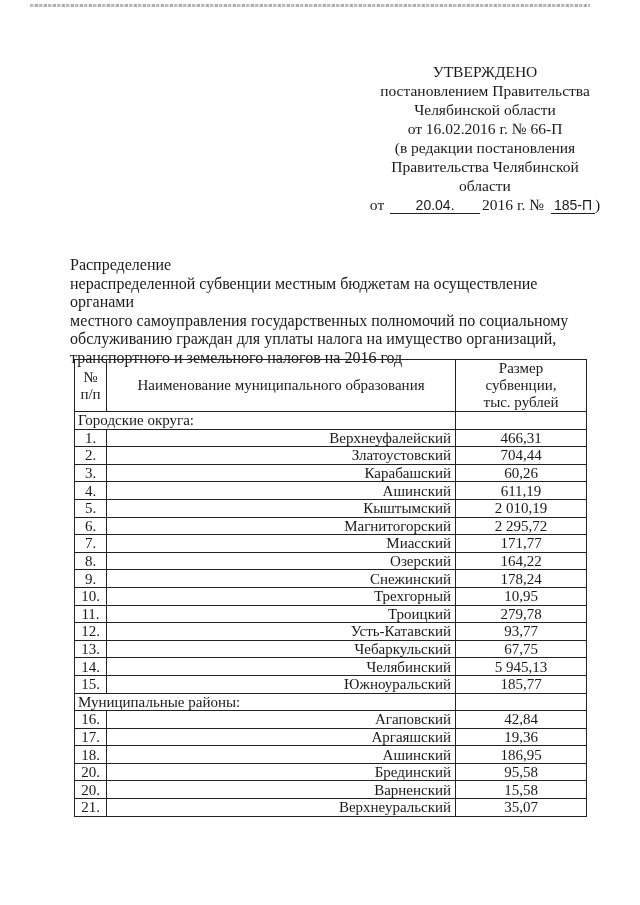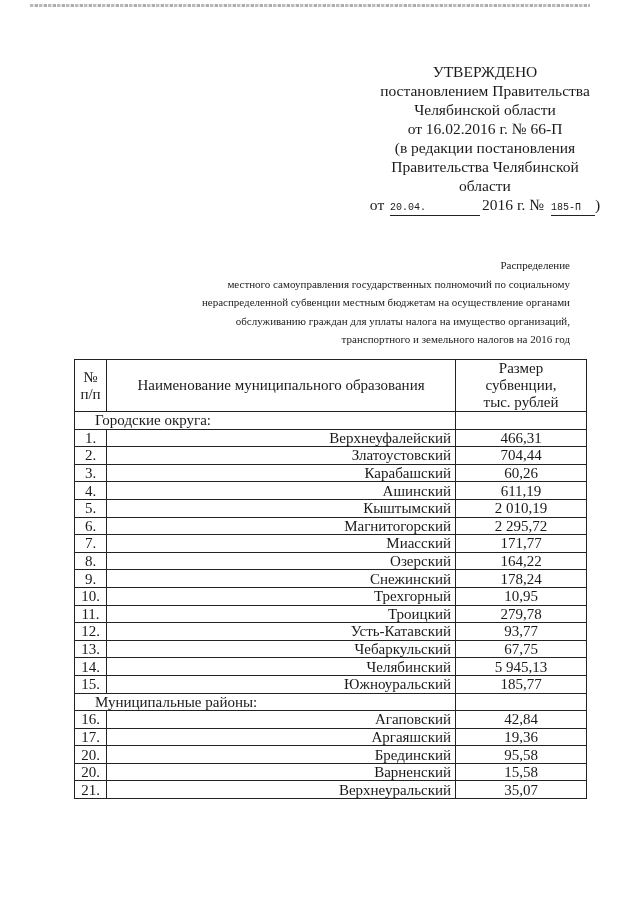--- a/index.html
+++ b/index.html
@@ -3,35 +3,35 @@
 <meta charset="utf-8">
 <style>
   html, body { margin:0; padding:0; background:#fff; }
   body { width:640px; height:905px; position:relative; overflow:hidden;
          font-family:"Liberation Serif", "DejaVu Serif", serif; color:#1a1a1a; }
   .scanline { position:absolute; left:30px; top:4px; width:560px; height:3px;
               background:repeating-linear-gradient(90deg,#aaa 0 3px,#ddd 3px 5px,#999 5px 8px,#fff 8px 9px); opacity:.8; }
   .approval { position:absolute; left:340px; top:62px; width:290px; text-align:center;
               font-size:15.5px; line-height:19px; }
   .approval .date-line { white-space:nowrap; }
-  .approval .fill { font-family:Liberation Mono, monospace; font-size:10px;
-                    display:inline-block; border-bottom:1px solid #222; line-height:15px; text-align:left; }
+  .approval .fill { font-family:Liberation Sans, sans-serif; font-size:14px;
+                    display:inline-block; border-bottom:1px solid #222; line-height:15px; text-align:center; }
   .fill.date { width:90px; margin:0 2px; }
   .fill.num { width:44px; margin-left:3px; }
-  .title-block { position:absolute; left:70px; top:256px; width:500px; text-align:right;
-                 font-size:11px; line-height:18.5px; }
+  .title-block { position:absolute; left:70px; top:256px; width:500px; text-align:left;
+                 font-size:16px; line-height:18.5px; }
   table { position:absolute; left:74px; top:359px; width:513px; border-collapse:collapse;
           font-size:15px; }
   td, th { border:1px solid #222; padding:0 4px; height:16.6px; line-height:16px; font-weight:normal; }
   th { height:48px; line-height:17px; }
   .c-num { width:25px; text-align:center; padding:0 3px; }
   .c-name { text-align:right; }
   th.c-name { text-align:center; }
   .c-val { width:122px; text-align:center; }
-  .section td.sec-label { text-align:left; padding-left:20px; }
+  .section td.sec-label { text-align:left; padding-left:3px; }
 </style>
 </head>
 <body>
 
 <div class="scanline"></div>
 
 <div class="approval">
   <div>УТВЕРЖДЕНО</div>
   <div>постановлением Правительства</div>
   <div>Челябинской области</div>
@@ -41,22 +41,22 @@
   <div>области</div>
   <div class="date-line">
     <span>от</span>
     <span class="fill date">20.04.</span><span>2016 г. №</span>
     <span class="fill num">185-П</span><span>)</span>
   </div>
 </div>
 
 <div class="title-block">
   <div>Распределение</div>
+  <div>нераспределенной субвенции местным бюджетам на осуществление органами</div>
   <div>местного самоуправления государственных полномочий по социальному</div>
-  <div>нераспределенной субвенции местным бюджетам на осуществление органами</div>
   <div>обслуживанию граждан для уплаты налога на имущество организаций,</div>
   <div>транспортного и земельного налогов на 2016 год</div>
 </div>
 
 <table>
   <thead>
     <tr>
       <th class="c-num">
         <div>№</div>
         <div>п/п</div>
@@ -157,20 +157,25 @@
         <td class="c-num">16.</td>
         <td class="c-name">Агаповский</td>
         <td class="c-val">42,84</td>
       </tr>
       <tr>
         <td class="c-num">17.</td>
         <td class="c-name">Аргаяшский</td>
         <td class="c-val">19,36</td>
       </tr>
       <tr>
+        <td class="c-num">18.</td>
+        <td class="c-name">Ашинский</td>
+        <td class="c-val">186,95</td>
+      </tr>
+      <tr>
         <td class="c-num">20.</td>
         <td class="c-name">Брединский</td>
         <td class="c-val">95,58</td>
       </tr>
       <tr>
         <td class="c-num">20.</td>
         <td class="c-name">Варненский</td>
         <td class="c-val">15,58</td>
       </tr>
       <tr>

